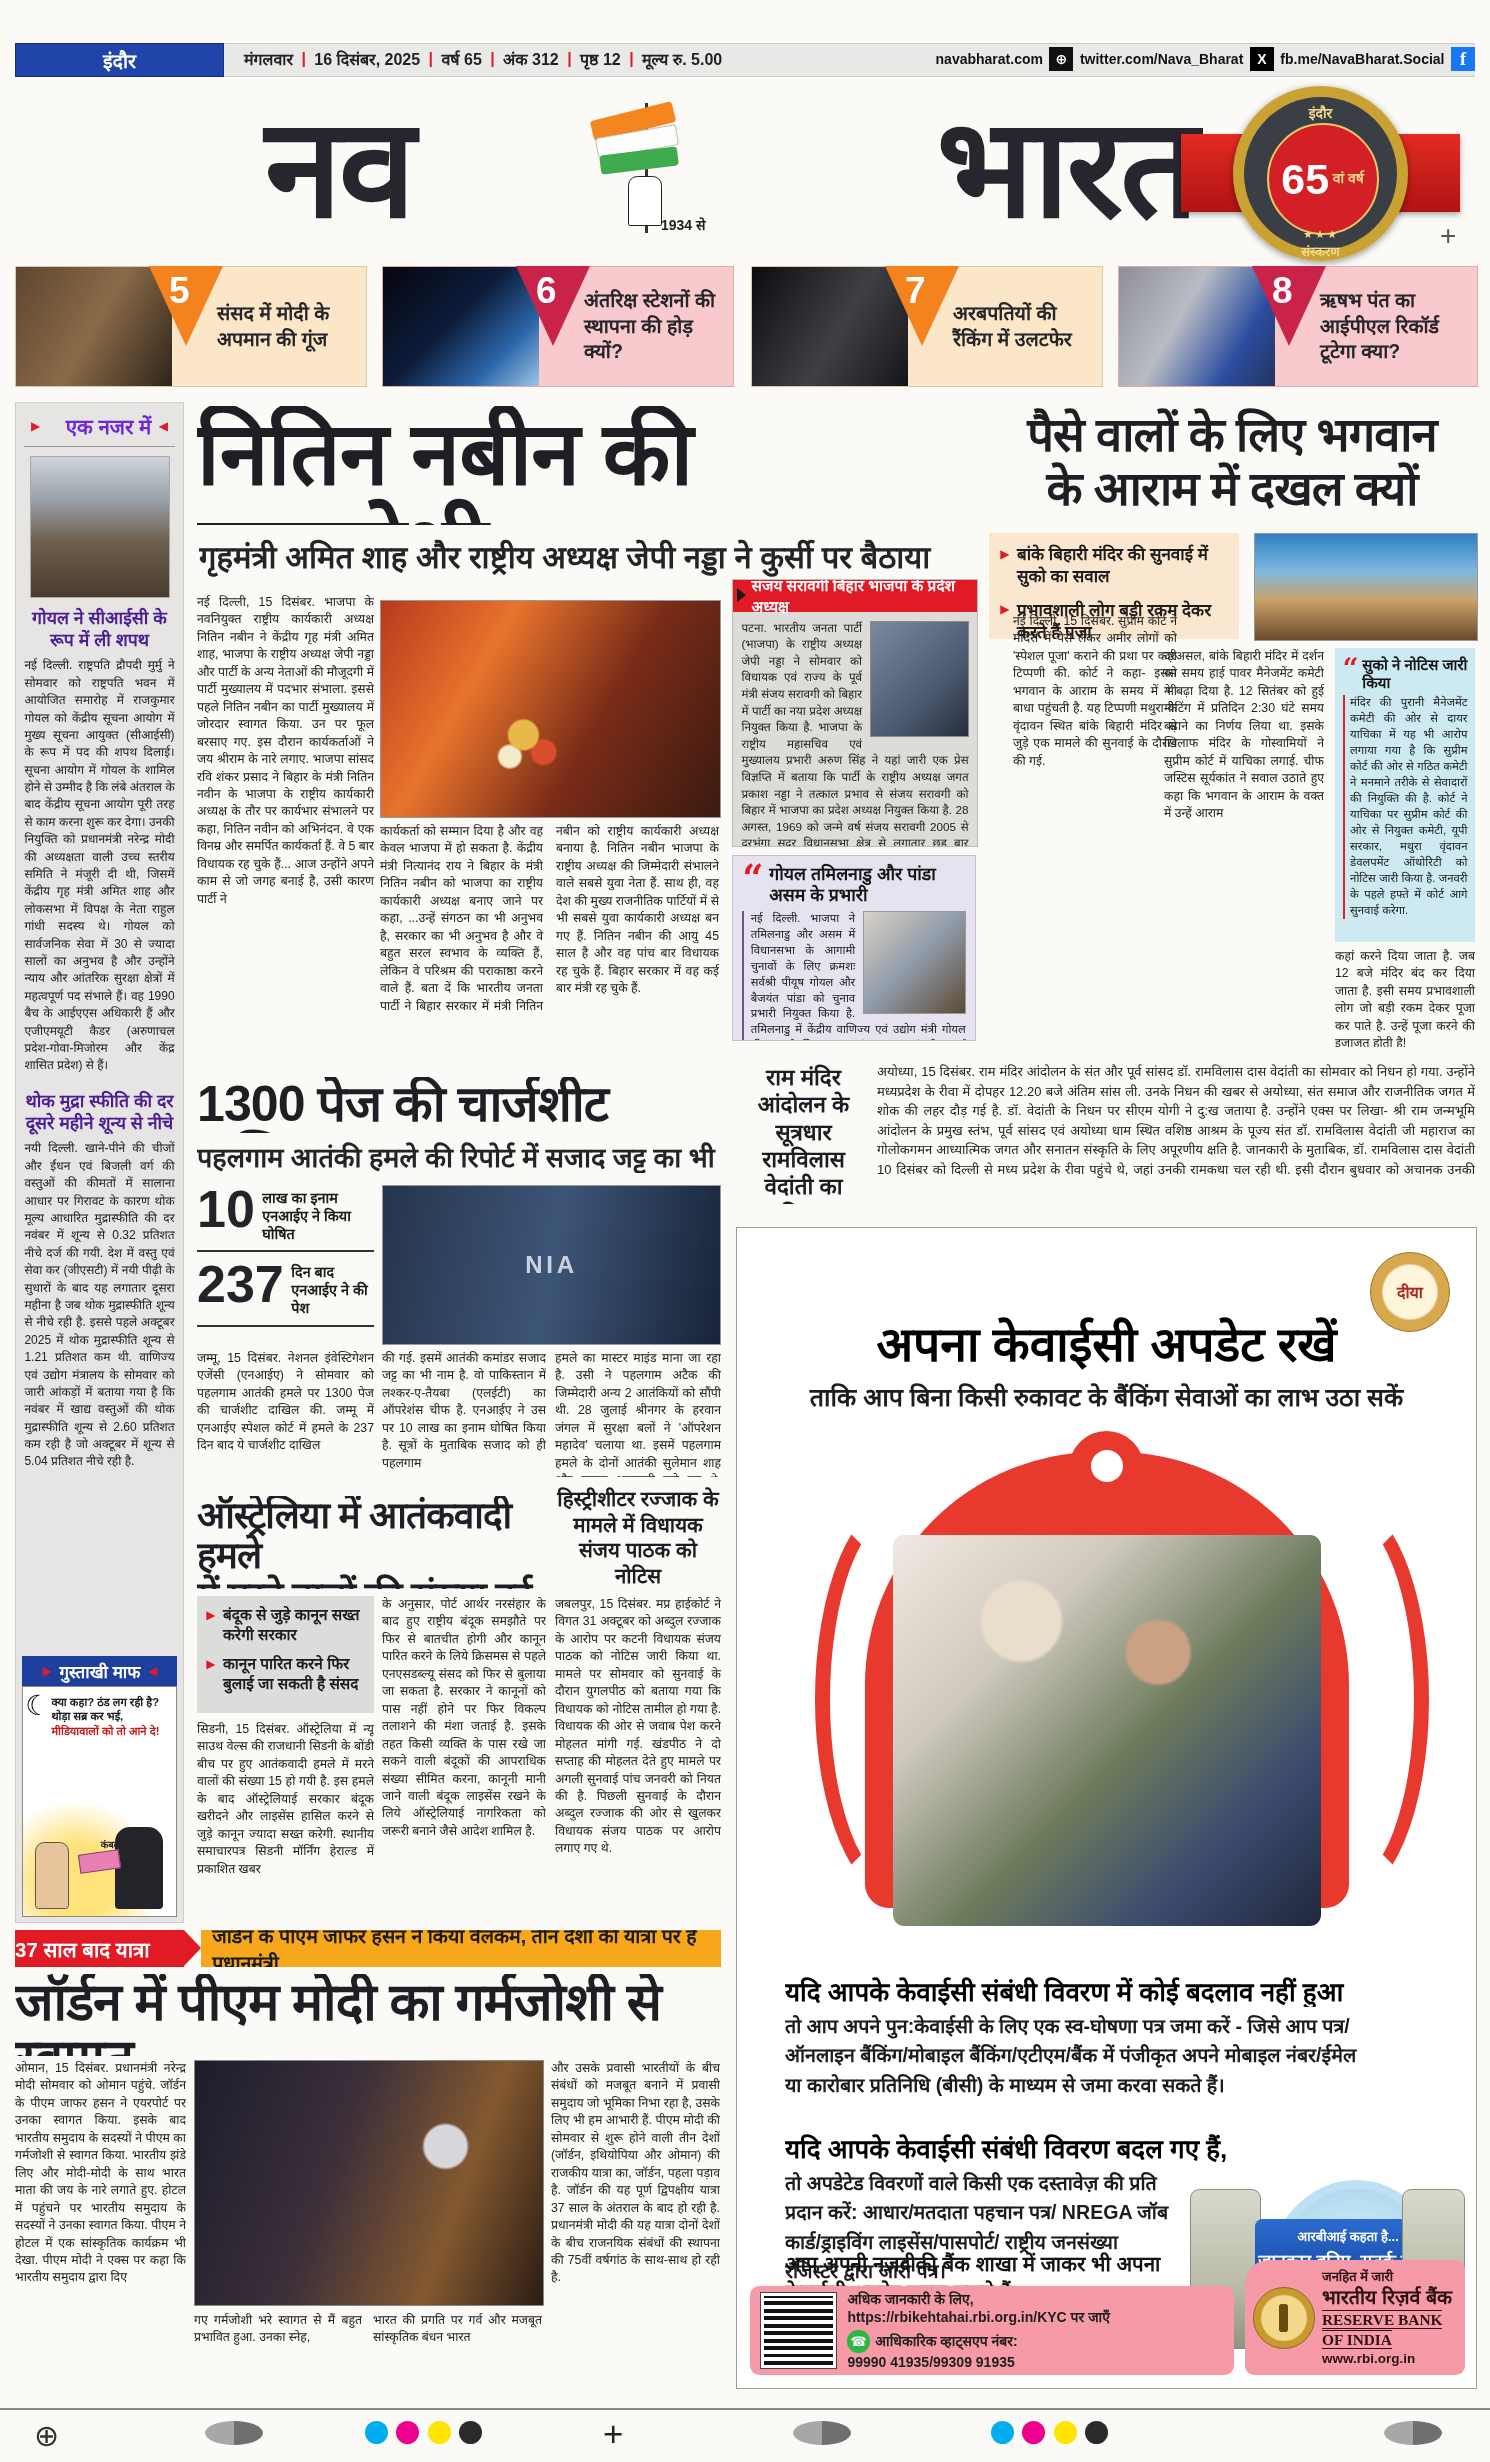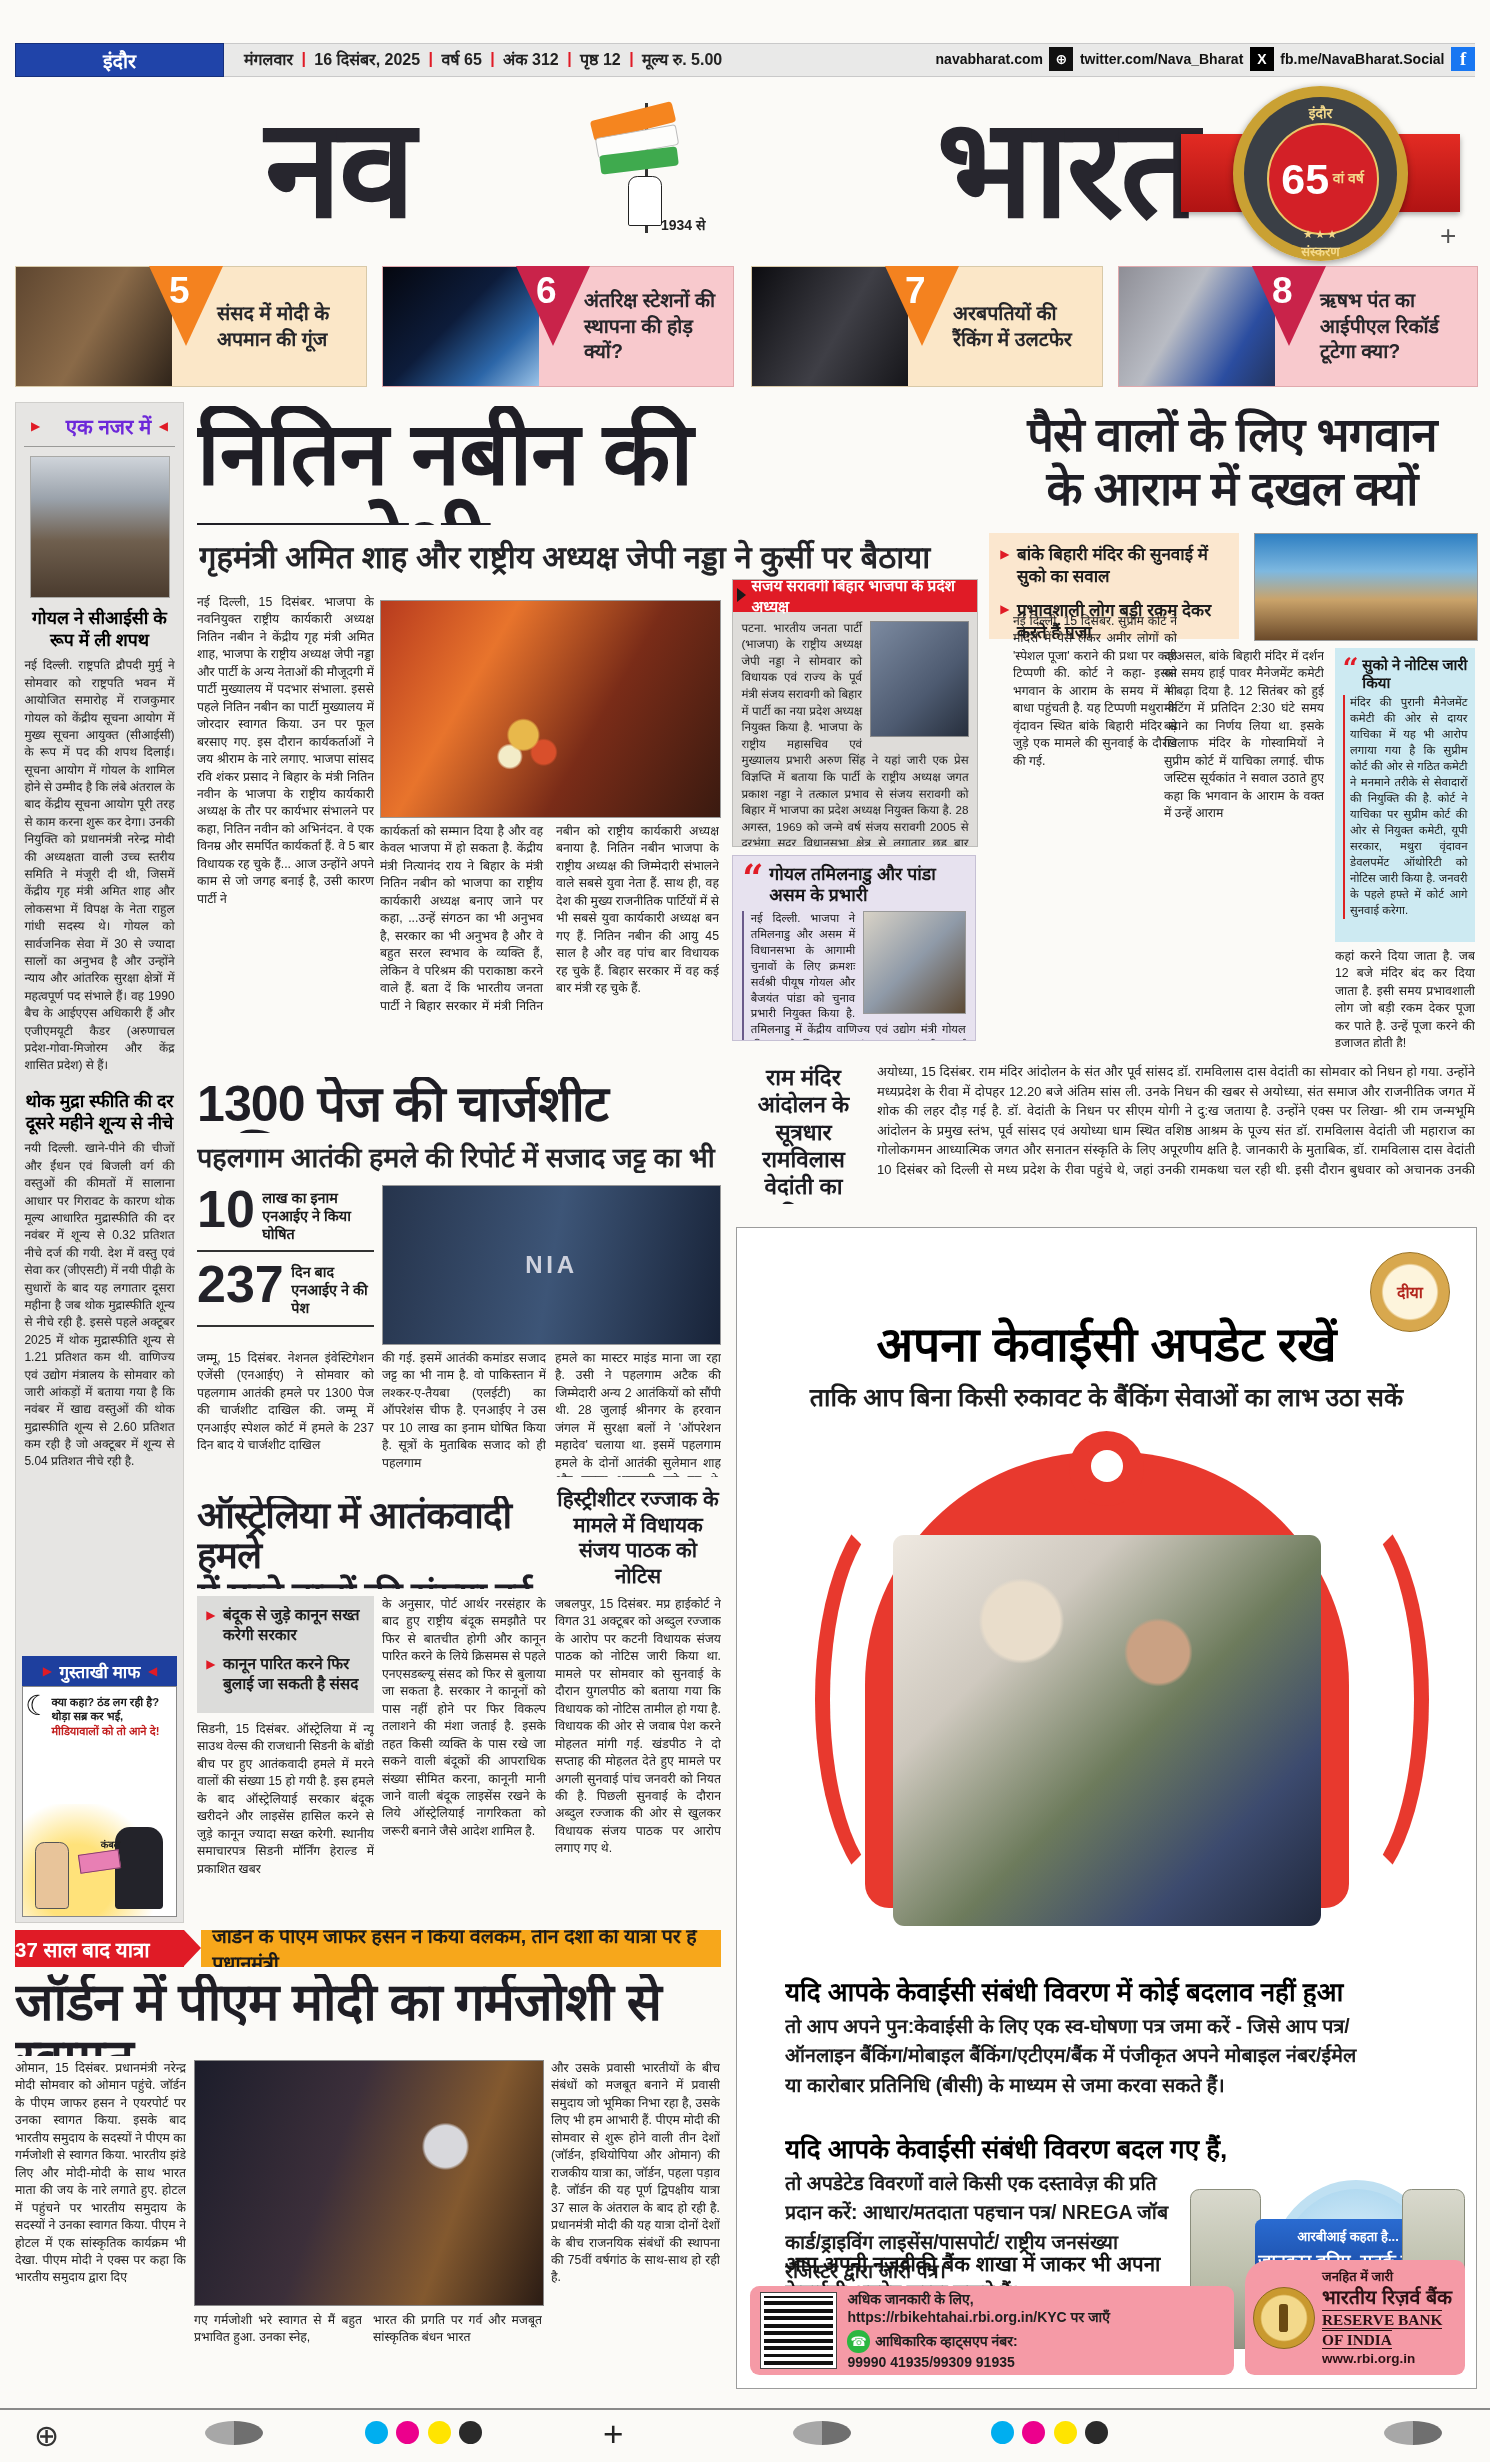--- a/index.html
+++ b/index.html
@@ -25,21 +25,21 @@
   .promo{display:flex;overflow:hidden;border:0.9px solid #d8c9a8;}
   .promo-img{width:156px;height:100%;flex:0 0 156px;}
   .promo-txt{flex:1;display:flex;align-items:center;padding:7.5px 9.3px 7.5px 45px;font-size:19.6px;font-weight:bold;color:#26262a;line-height:1.3;}
   .tri{position:absolute;width:0;height:0;border-left:37px solid transparent;border-right:37px solid transparent;}
   .tri-num{position:absolute;color:#fff;font-size:37px;font-weight:800;}
   
   .sidebar{background:#e6e5e3;border:0.9px solid #cfcecb;padding:9.3px 8.4px;box-sizing:border-box;}
   .eyebrow{display:flex;align-items:center;justify-content:center;gap:7.5px;border-bottom:1.9px solid #9a9a98;padding-bottom:5.6px;}
   .eyebrow .t{color:#6d28d9;font-size:20.5px;font-weight:800;margin-left:18px;}
   .arrow{color:#e01b26;font-size:12px;}
-  .side-head{font-size:17.7px;font-weight:800;text-align:center;color:#000000;line-height:1.25;margin:8.4px 0 6.5px;}
+  .side-head{font-size:17.7px;font-weight:800;text-align:center;color:#4c1d95;line-height:1.25;margin:8.4px 0 6.5px;}
   .side-body{font-size:12px;line-height:1.45;color:#222;}
   
   .redbar{background:#e01b26;color:#fff;font-weight:bold;display:flex;align-items:center;}
   .quote{font-family:"DejaVu Serif",serif;color:#e01b26;font-weight:bold;}
   .bullet-row{display:flex;gap:7.5px;align-items:flex-start;margin-bottom:11.2px;}
   .bullet-row .arrow{margin-top:2.8px;}
   .bullet-row .bt{font-size:17px;font-weight:800;line-height:1.3;color:#1d1d1d;}
   
   .huge{font-weight:800;color:#1f1e25;letter-spacing:-0.9px;line-height:1.08;}
   

